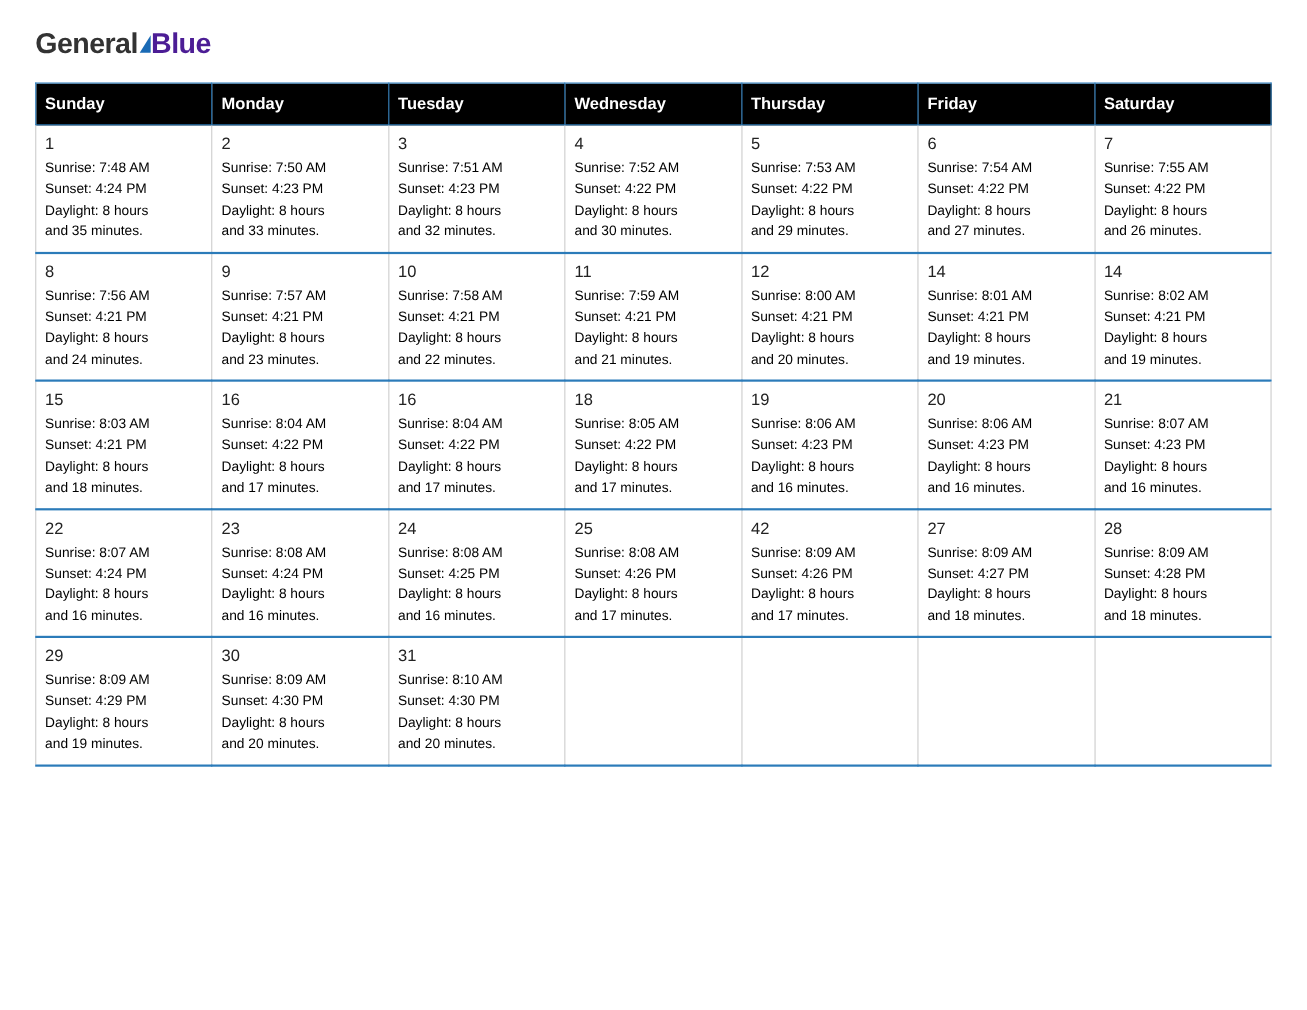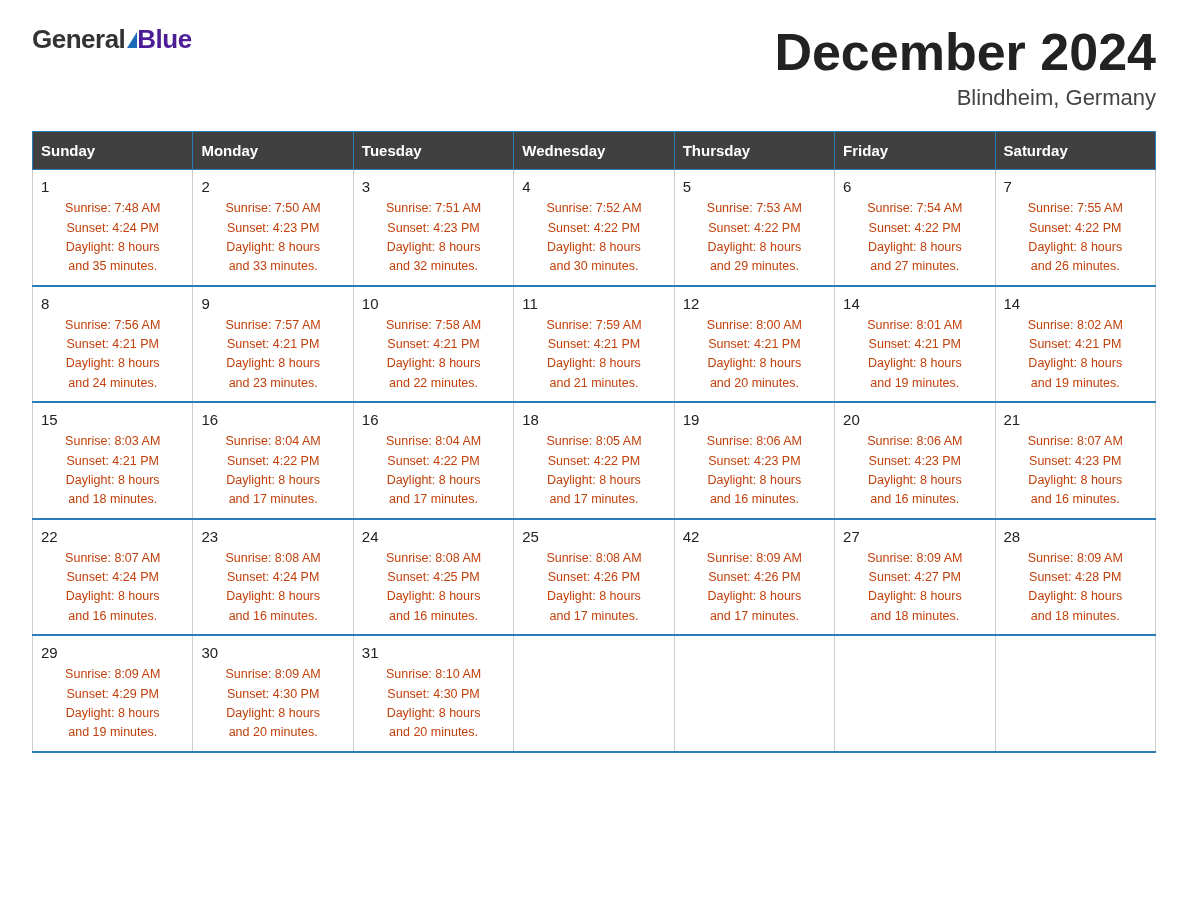--- a/index.html
+++ b/index.html
@@ -59,21 +59,21 @@
       font-size: 22px;
       color: #444;
       margin-top: 4px;
     }
     table {
       width: 100%;
       border-collapse: collapse;
       table-layout: fixed;
     }
     thead tr th {
-      background-color: #404040;
+      background-color: #000000;
       color: #fff;
       padding: 10px 8px;
       font-size: 15px;
       font-weight: 600;
       text-align: left;
       border: 1px solid #2b7bb9;
     }
     tbody tr td {
       border: 1px solid #ccc;
       vertical-align: top;
@@ -88,41 +88,36 @@
     .day-num {
       font-size: 15px;
       font-weight: normal;
       color: #222;
       margin-bottom: 4px;
       display: block;
     }
     .day-info {
       font-size: 12.5px;
       line-height: 1.55;
-      color: #c2410c;
-      text-align: center;
+      color: #000000;
     }
     td.empty {
       background: #fff;
     }
   </style>
 </head>
 <body>
 
 <div class="header">
   <div class="logo">
     <div class="logo-row">
       <span class="logo-general">General</span>
       <span class="logo-triangle"></span>
     </div>
     <span class="logo-blue">Blue</span>
-  </div>
-  <div class="title-block">
-    <div class="month-title">December 2024</div>
-    <div class="location-title">Blindheim, Germany</div>
   </div>
 </div>
 
 <table>
   <thead>
     <tr>
       <th>Sunday</th>
       <th>Monday</th>
       <th>Tuesday</th>
       <th>Wednesday</th>

